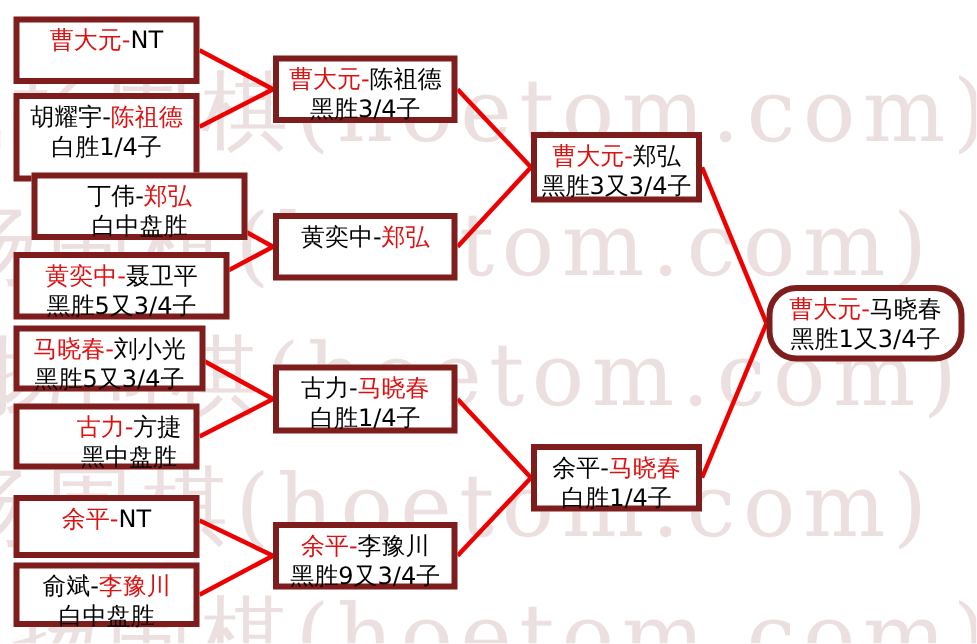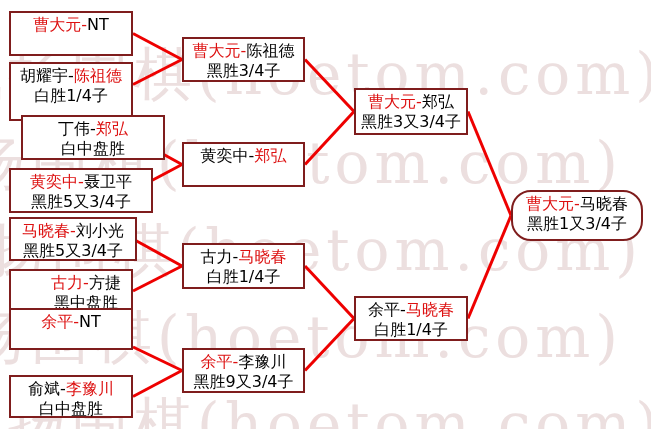--- a/index.html
+++ b/index.html
@@ -38,21 +38,21 @@
   }
   
   #boxes-layer {
     position: absolute;
     left: 0; top: 0; width: 100%; height: 100%;
     z-index: 2;
   }
   .match-box {
     position: absolute;
     box-sizing: border-box;
-    border: 2px solid #7f1d1d;
+    border: 4px solid #7f1d1d;
     background: #ffffff;
     display: flex;
     flex-direction: column;
     align-items: center;
     justify-content: flex-start;
     padding-top: 2px;
     font-size: 16px;
     line-height: 20px;
     color: #000000;
     text-align: center;
@@ -105,21 +105,21 @@
         <div class="match-result">黑胜5又3/4子</div>
       </div>
       <div class="match-box" style="left: 9px; top: 217px; width: 128px; height: 44px;">
         <div class="match-line1"><span class="red-name">马晓春</span><span class="red-name">-</span><span>刘小光</span></div>
         <div class="match-result">黑胜5又3/4子</div>
       </div>
       <div class="match-box" style="left: 9px; top: 269px; width: 124px; height: 44px; padding-left: 30px;">
         <div class="match-line1"><span class="red-name">古力</span><span class="red-name">-</span><span>方捷</span></div>
         <div class="match-result">黑中盘胜</div>
       </div>
-      <div class="match-box" style="left: 9px; top: 308px; width: 124px; height: 42px;">
+      <div class="match-box" style="left: 9px; top: 330px; width: 124px; height: 42px;">
         <div class="match-line1"><span class="red-name">余平</span><span class="red-name">-</span><span>NT</span></div>
       </div>
       <div class="match-box" style="left: 9px; top: 375px; width: 124px; height: 43px;">
         <div class="match-line1"><span>俞斌</span><span>-</span><span class="red-name">李豫川</span></div>
         <div class="match-result">白中盘胜</div>
       </div>
       <div class="match-box" style="left: 182px; top: 37px; width: 123px; height: 45px;">
         <div class="match-line1"><span class="red-name">曹大元</span><span class="red-name">-</span><span>陈祖德</span></div>
         <div class="match-result">黑胜3/4子</div>
       </div>

